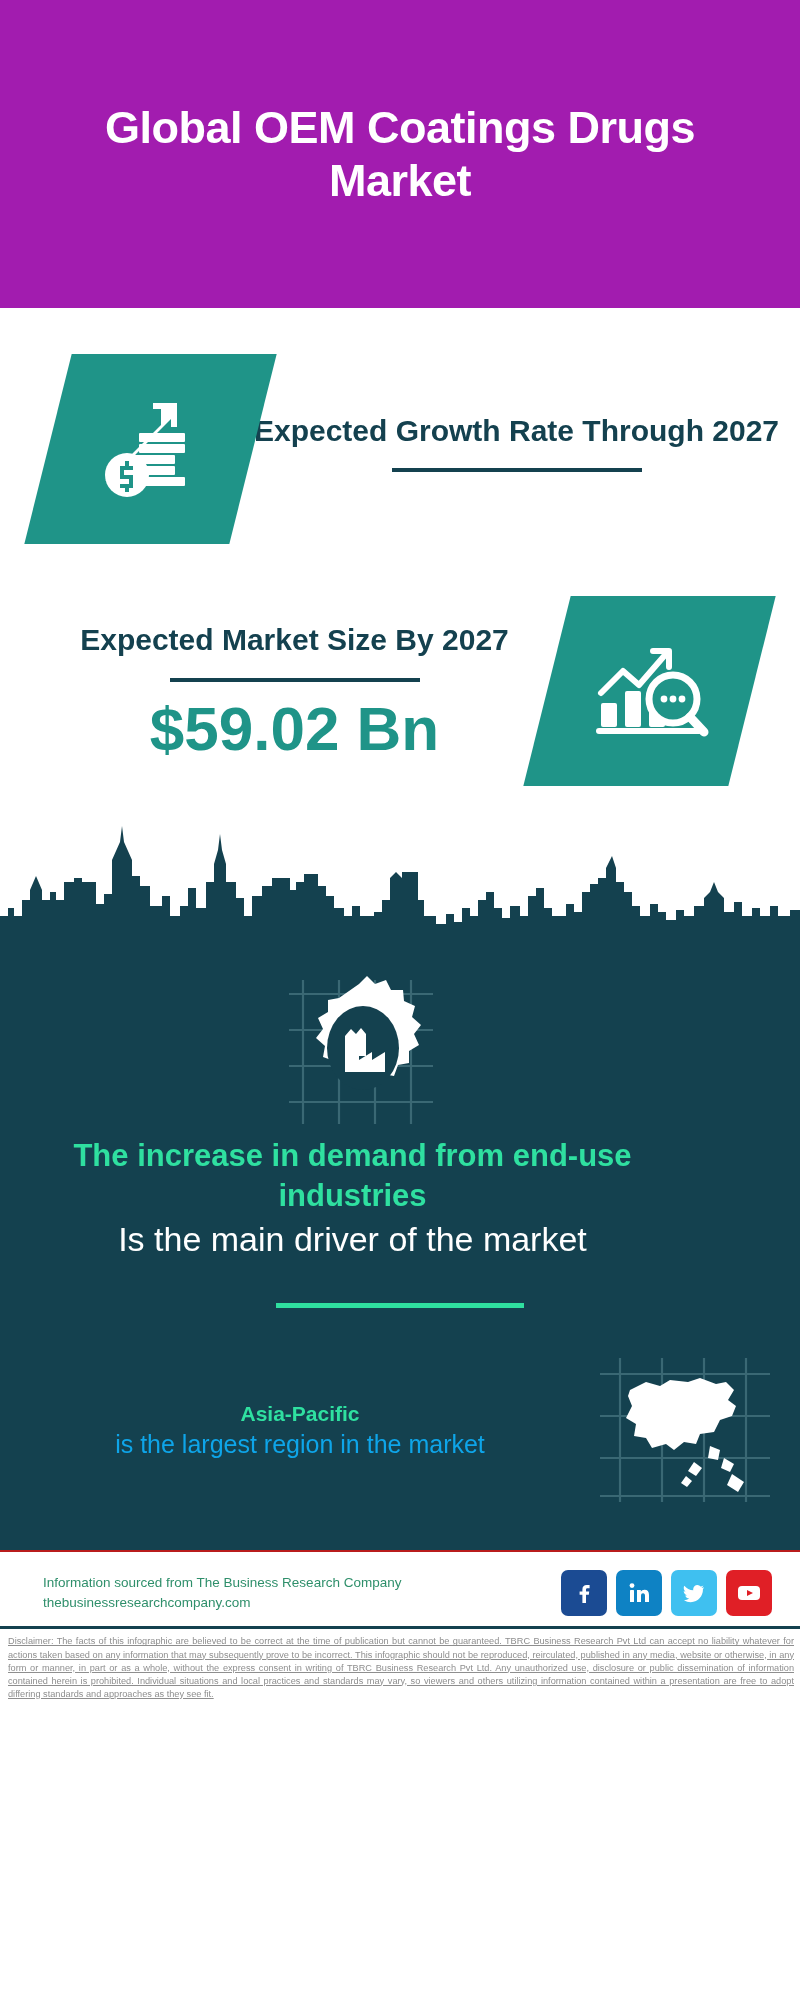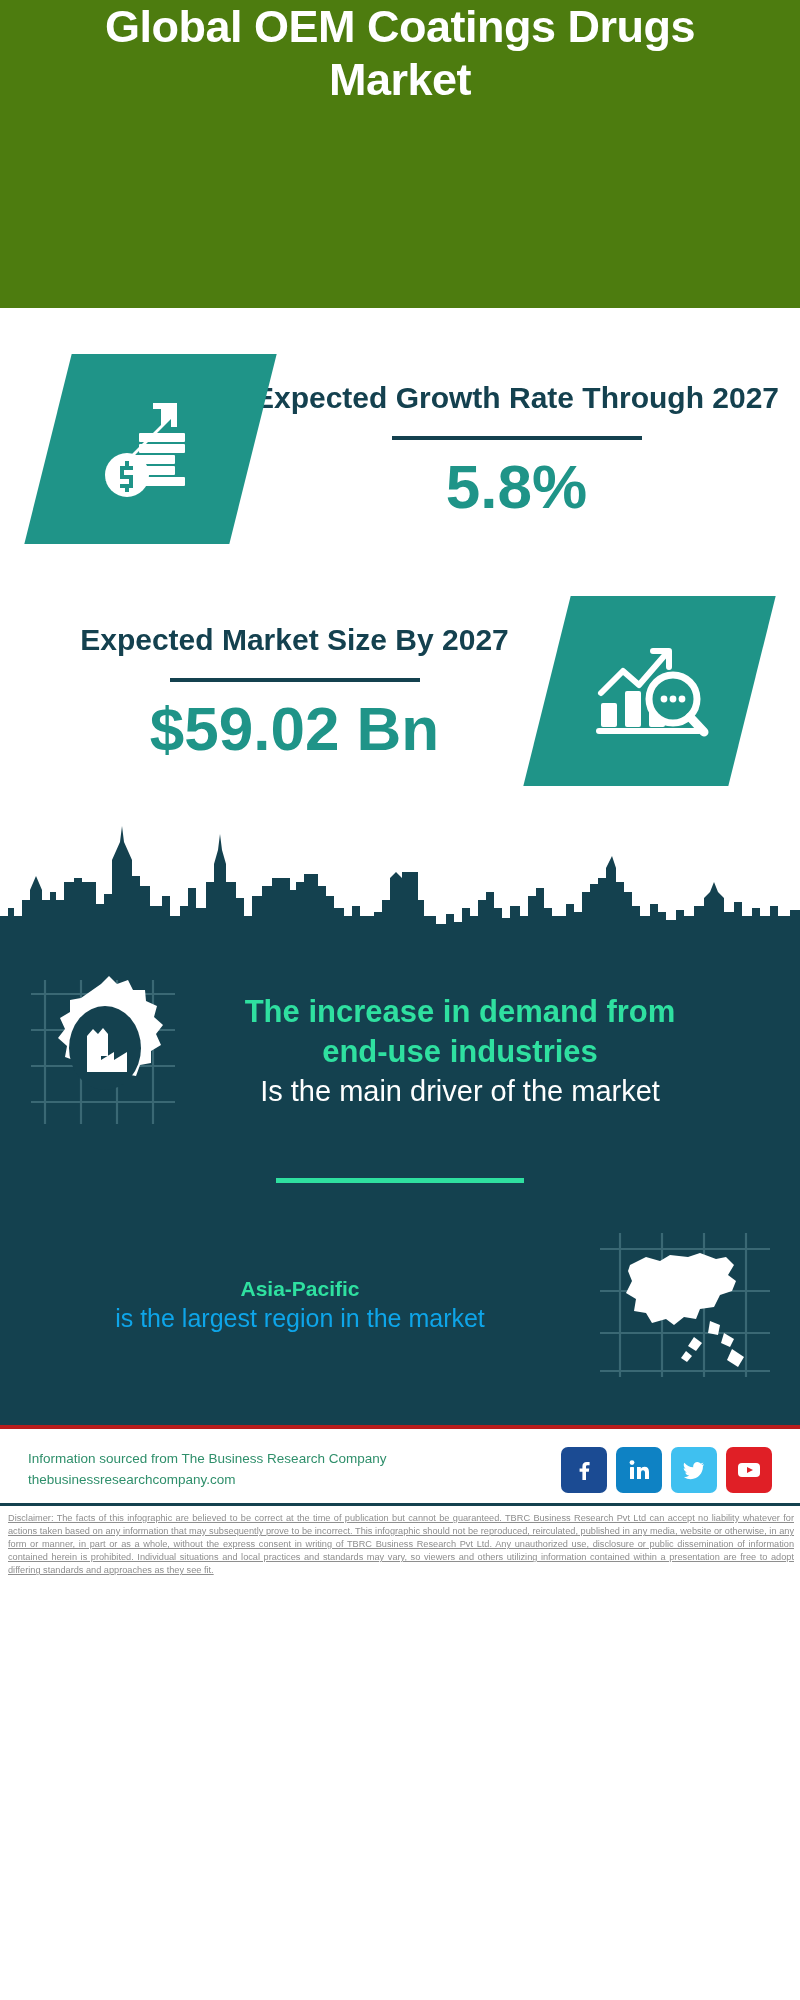--- a/index.html
+++ b/index.html
@@ -9,23 +9,23 @@
     background:#ffffff;
     width:800px;
     height:2000px;
     position:relative;
     overflow:hidden;
   }
   .page { width:800px; height:2000px; position:relative; background:#fff; }
 
   
   .header {
-    background:#4d7c0f;
+    background:#a21caf;
     height:308px;
-    display:flex; align-items:flex-start; justify-content:center;
+    display:flex; align-items:center; justify-content:center;
     padding:0 60px;
   }
   .header-title {
     color:#ffffff;
     font-size:45px;
     font-weight:bold;
     line-height:1.18;
     text-align:center;
     letter-spacing:-0.5px;
   }
@@ -74,34 +74,34 @@
   .skyline-wrap { position:relative; margin-top:34px; line-height:0; }
   .skyline-wrap svg { display:block; width:800px; height:140px; }
 
   
   .dark-zone {
     background:#14414f;
     position:relative;
     padding:6px 0 40px 0;
   }
 
-  .fact-row { display:flex; align-items:center; width:731px; }
+  .fact-row { display:flex; align-items:center; width:731px;flex-direction:column; }
 
   .grid-icon { flex:0 0 auto; width:215px; display:flex; justify-content:center; }
   .fact-copy { flex:1 1 auto; padding:0 26px 0 0; text-align:center; }
 
   .fact-head {
     color:#2fe0a0;
     font-size:31px;
     font-weight:bold;
     line-height:1.3;
   }
   .fact-sub {
     color:#ffffff;
-    font-size:29px;
+    font-size:34px;
     font-weight:normal;
     line-height:1.32;
   }
 
   .green-rule {
     width:248px; height:5px; background:#2fe0a0;
     margin:42px auto 42px auto;
   }
 
   .region-row { display:flex; align-items:center; width:800px; }
@@ -115,23 +115,23 @@
   .region-sub {
     color:#0ea5e9;
     font-size:25px;
     line-height:1.32;
   }
   .region-icon { flex:0 0 auto; width:230px; display:flex; justify-content:center; }
 
   
   .footer {
     background:#ffffff;
-    padding:18px 28px 10px 28px;
+    padding:18px 28px 10px 43px;
     display:flex; align-items:center; justify-content:space-between;
-    border-top:4px solid #b91c1c;
+    border-top:2px solid #b91c1c;
   }
   .footer-text { color:#2f8f6b; font-size:13.5px; line-height:1.55; }
   .social { display:flex; gap:9px; align-items:center; }
   .s-icon {
     width:46px; height:46px; border-radius:7px;
     display:flex; align-items:center; justify-content:center;
   }
   .s-fb { background:#1b4b93; }
   .s-li { background:#0e82c4; }
   .s-tw { background:#3fc0f0; }
@@ -171,21 +171,20 @@
             <circle cx="36" cy="86" r="22"></circle>
           </g>
           <g fill="#1f9488">
             <path d="M34 72 h4 v5 h4 v4 h-9 v5 h9 v13 h-4 v4 h-4 v-4 h-5 v-4 h9 v-5 h-9 v-13 h5 z"></path>
           </g>
         </svg>
       </div>
       <div class="stat-text">
         <div class="stat-label">Expected Growth Rate Through 2027</div>
         <div class="stat-rule"></div>
-        <div class="stat-value">5.8%</div>
       </div>
     </div>
 
     <div class="stat-row r2" style="flex-direction:row-reverse;">
       <div class="icon-tile" style="margin-left:0;margin-right:48px;">
         <svg width="126" height="120" viewBox="0 0 126 120">
           <g fill="none" stroke="#ffffff" stroke-width="6" stroke-linecap="round" stroke-linejoin="round">
             <polyline points="14,62 36,40 52,54 78,24"></polyline>
             <polyline points="66,20 82,20 82,36"></polyline>
             <line x1="12" y1="100" x2="112" y2="100"></line>

